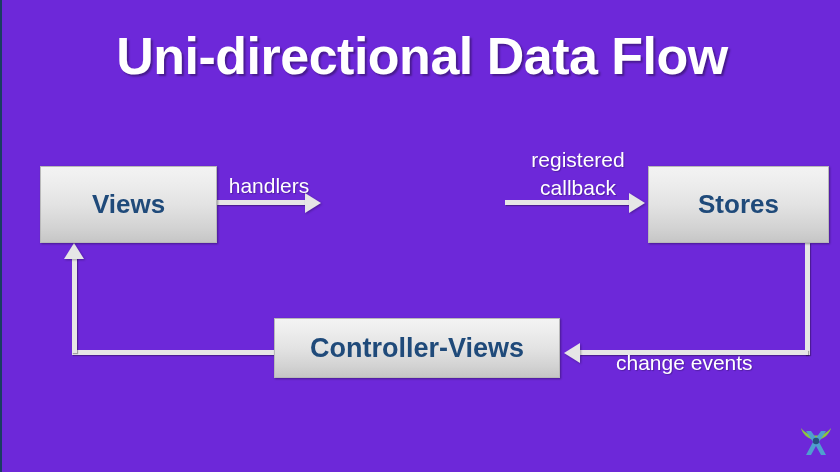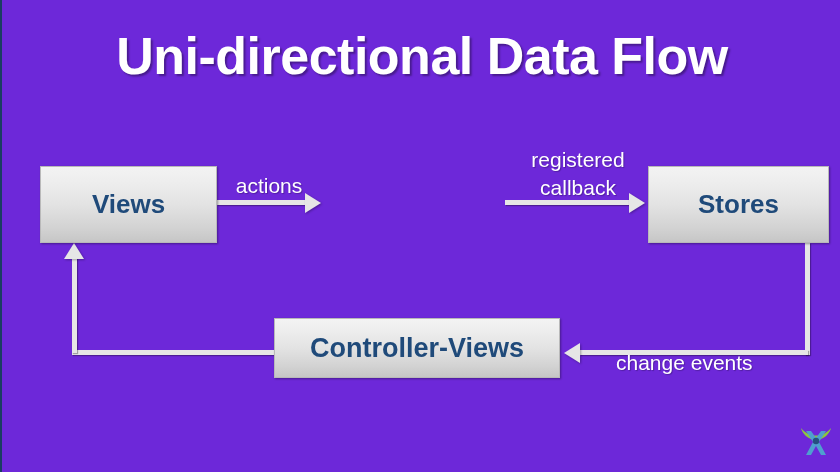--- a/index.html
+++ b/index.html
@@ -154,21 +154,21 @@
 
 
   <div class="node" id="node-stores">
     <span>Stores</span>
   </div>
 
   <div class="node" id="node-controller">
     <span>Controller-Views</span>
   </div>
 
-  <div class="edge-label" id="label-actions">actions</div>
+  <div class="edge-label" id="label-actions">handlers</div>
   <div class="edge-label" id="label-registered">registered
 callback</div>
   <div class="edge-label" id="label-change">change events</div>
 
   <div id="logo">
     <svg width="38" height="42" viewBox="0 0 38 42" xmlns="http://www.w3.org/2000/svg">
       <path d="M4 7 C 12 17, 26 17, 34 7 C 33 12, 27 19, 19 19 C 11 19, 5 12, 4 7 Z" fill="#8cc63f"></path>
       <path d="M9 10 L16 21 L9 34 L14 34 L19 25 L24 34 L29 34 L22 21 L29 10 L24 10 L19 17 L14 10 Z" fill="#4f9fcf"></path>
       <circle cx="19" cy="20" r="3.2" fill="#255080"></circle>
     </svg>

